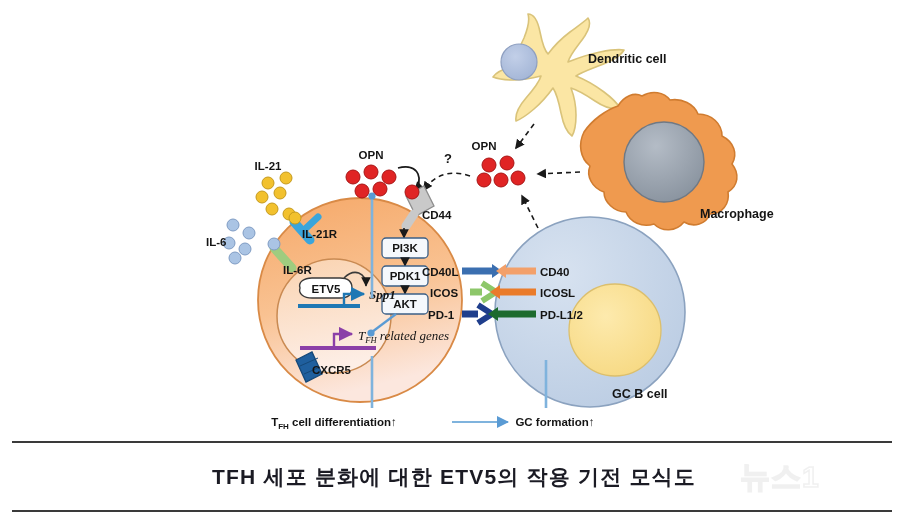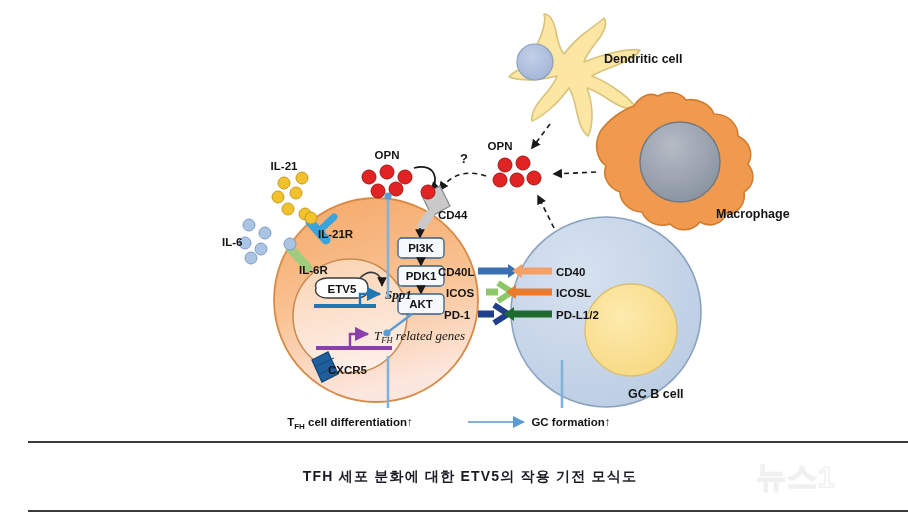--- a/index.html
+++ b/index.html
@@ -1,24 +1,24 @@
 <!DOCTYPE html>
 <html><head>
 <meta charset="utf-8">
 <style>
   html,body{margin:0;padding:0;background:#ffffff;}
   body{font-family:"Liberation Sans",sans-serif;}
-  #page{position:relative;width:892px;height:517px;background:#ffffff;overflow:hidden;margin-left:16px;}
+  #page{position:relative;width:892px;height:517px;background:#ffffff;overflow:hidden;}
   #figure{position:absolute;left:0;top:0;width:908px;height:442px;}
   #figure svg{display:block;}
   .divider{position:absolute;left:12px;width:884px;height:2px;background:#3a3a3a;}
   #divider-top{top:441px;}
   #divider-bottom{top:510px;}
   #caption-bar{position:absolute;left:0;top:443px;width:908px;height:67px;display:flex;align-items:center;justify-content:center;}
-  #caption-text{font-size:14px;font-weight:bold;color:#1b1b24;letter-spacing:1.2px;white-space:nowrap;}
+  #caption-text{font-size:21px;font-weight:bold;color:#1b1b24;letter-spacing:1.2px;white-space:nowrap;}
   #watermark{position:absolute;right:24px;top:452px;width:128px;height:50px;opacity:.5;}
   .wm-t{font-family:"Liberation Sans",sans-serif;font-size:30px;font-weight:bold;color:#ffffff;
         -webkit-text-stroke:1.5px #e2e2e2;letter-spacing:1px;line-height:50px;}
 </style>
 </head>
 <body>
 
 <div id="page">
 
   <div id="figure">

